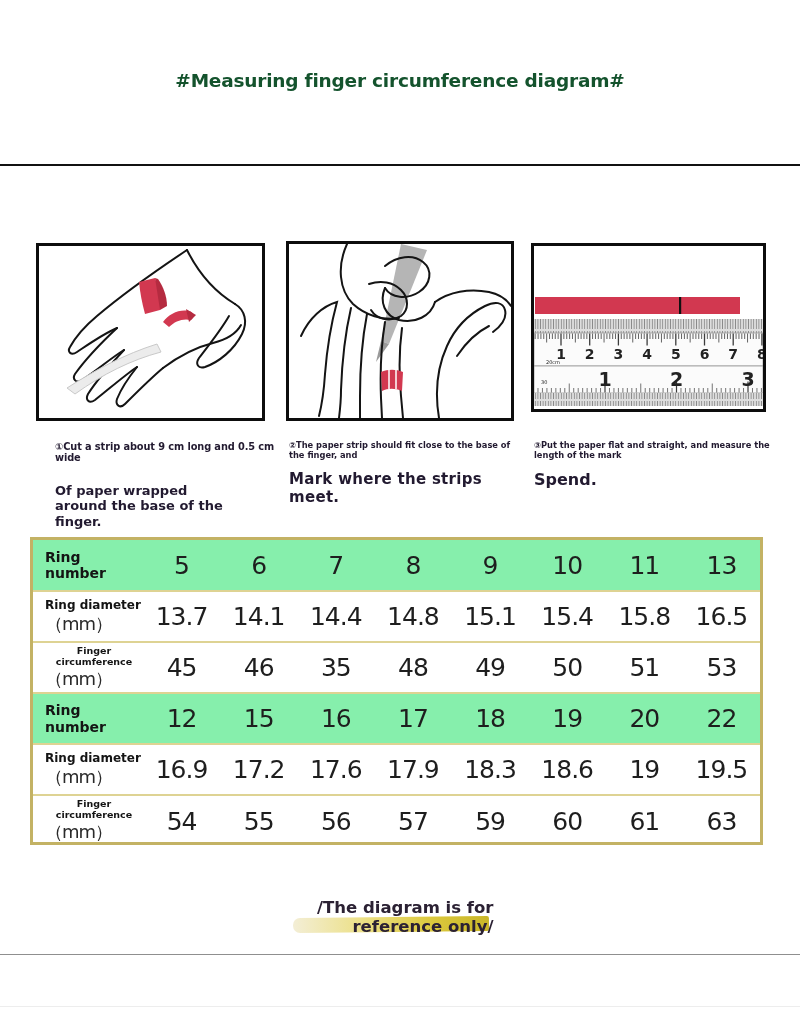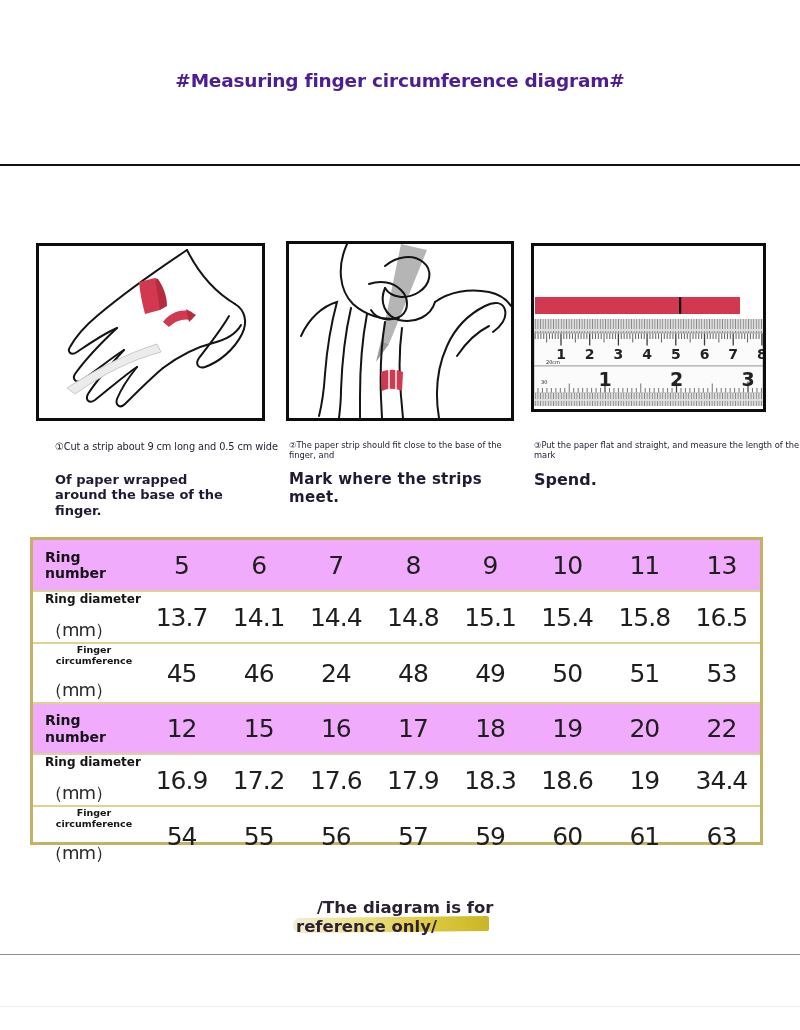--- a/index.html
+++ b/index.html
@@ -1,63 +1,63 @@
 <!DOCTYPE html>
 <html><head>
 <meta charset="utf-8">
 <style>
   html,body{margin:0;padding:0;background:#ffffff;}
   body{font-family:"DejaVu Sans", sans-serif; -webkit-font-smoothing:antialiased;}
   .page{position:relative;width:800px;height:1030px;background:#fff;overflow:hidden;margin:0 auto;}
 
   .title{position:absolute;left:0;top:70px;width:800px;text-align:center;
-         font-size:18.5px;font-weight:bold;color:#4c1d95;letter-spacing:-0.2px;}
+         font-size:18.5px;font-weight:bold;color:#14532d;letter-spacing:-0.2px;}
 
   .rule{position:absolute;left:0;width:800px;}
   .rule-top{top:164px;border-top:2px solid #111;}
   .rule-mid{top:954px;border-top:1px solid #8f8f8f;}
   .rule-bot{top:1006px;border-top:1px solid #ededed;}
 
   .panel{position:absolute;border:3px solid #0d0d0d;background:#fff;box-sizing:border-box;}
   .panel svg{display:block;}
   .panel-1{left:36px;top:243px;width:229px;height:178px;}
   .panel-2{left:286px;top:241px;width:228px;height:180px;}
   .panel-3{left:531px;top:243px;width:235px;height:169px;}
 
   .caption{position:absolute;color:#221a30;}
-  .caption .small{font-weight:normal;}
+  .caption .small{font-weight:bold;}
   .caption .big{font-weight:bold;line-height:1.18;}
   .cap-1{left:55px;top:441px;width:225px;}
   .cap-1 .small{font-size:9.8px;letter-spacing:-0.1px;}
   .cap-1 .big{font-size:13px;margin-top:20px;width:185px;}
   .cap-2{left:289px;top:440px;width:226px;}
   .cap-2 .small{font-size:8.3px;}
   .cap-2 .big{font-size:15px;margin-top:11px;letter-spacing:0.3px;}
   .cap-3{left:534px;top:440px;width:266px;}
   .cap-3 .small{font-size:8.3px;}
   .cap-3 .big{font-size:16px;margin-top:11px;}
 
   .chart{position:absolute;left:30px;top:537px;width:733px;height:308px;
          border:3px solid #c3b264;box-sizing:border-box;background:#fff;}
   .chart table{width:100%;height:100%;border-collapse:collapse;table-layout:fixed;}
   .chart col.lblcol{width:110px;}
   .chart tr{height:51px;}
   .chart tr:not(:last-child) td{border-bottom:2px solid #ded393;}
-  .chart tr.hdr td{background:#f0abfc;}
+  .chart tr.hdr td{background:#86efac;}
   .chart td{text-align:center;vertical-align:middle;color:#1e1e1e;padding:0;}
   .chart td.val{font-size:25px;letter-spacing:-1px;}
   .chart td.lbl{text-align:left;padding-left:12px;}
   .chart .l1{font-weight:bold;color:#141414;}
-  .chart .l2{font-size:18px;color:#2a2a2a;margin-top:12px;letter-spacing:-1px;}
+  .chart .l2{font-size:18px;color:#2a2a2a;margin-top:0px;letter-spacing:-1px;}
   .chart tr.k-ring-number .l1{font-size:14px;line-height:1.15;white-space:pre-line;}
   .chart tr.k-ring-diameter .l1{font-size:12px;}
   .chart tr.k-finger-circumference .l1{font-size:9.5px;text-align:center;}
 
   .footer{position:absolute;left:296px;top:898px;color:#2b2133;font-weight:bold;
-          font-size:16.5px;line-height:19px;z-index:2;}
+          font-size:16.5px;line-height:19px;z-index:2;text-align:right;}
   .footer .f1{margin-left:21px;}
   .footer .f2{position:relative;z-index:2;}
   .highlight{position:absolute;left:293px;top:917px;width:196px;height:15px;z-index:1;
              transform:rotate(-0.6deg);border-radius:7px 2px 2px 7px;
              background:linear-gradient(90deg,#f3eed6 0%,#ece087 35%,#dcc93e 70%,#c9b628 100%);}
 </style>
 </head>
 <body>
 
 <div class="page">
@@ -330,21 +330,21 @@
             <td class="val">15.8</td>
             <td class="val">16.5</td>
           </tr>
           <tr class="k-finger-circumference">
             <td class="lbl">
               <div class="l1">Finger circumference</div>
               <div class="l2">（mm）</div>
             </td>
             <td class="val">45</td>
             <td class="val">46</td>
-            <td class="val">24</td>
+            <td class="val">35</td>
             <td class="val">48</td>
             <td class="val">49</td>
             <td class="val">50</td>
             <td class="val">51</td>
             <td class="val">53</td>
           </tr>
           <tr class="hdr k-ring-number">
             <td class="lbl">
               <div class="l1">Ring
 number</div>
@@ -363,21 +363,21 @@
               <div class="l1">Ring diameter</div>
               <div class="l2">（mm）</div>
             </td>
             <td class="val">16.9</td>
             <td class="val">17.2</td>
             <td class="val">17.6</td>
             <td class="val">17.9</td>
             <td class="val">18.3</td>
             <td class="val">18.6</td>
             <td class="val">19</td>
-            <td class="val">34.4</td>
+            <td class="val">19.5</td>
           </tr>
           <tr class="k-finger-circumference">
             <td class="lbl">
               <div class="l1">Finger circumference</div>
               <div class="l2">（mm）</div>
             </td>
             <td class="val">54</td>
             <td class="val">55</td>
             <td class="val">56</td>
             <td class="val">57</td>

